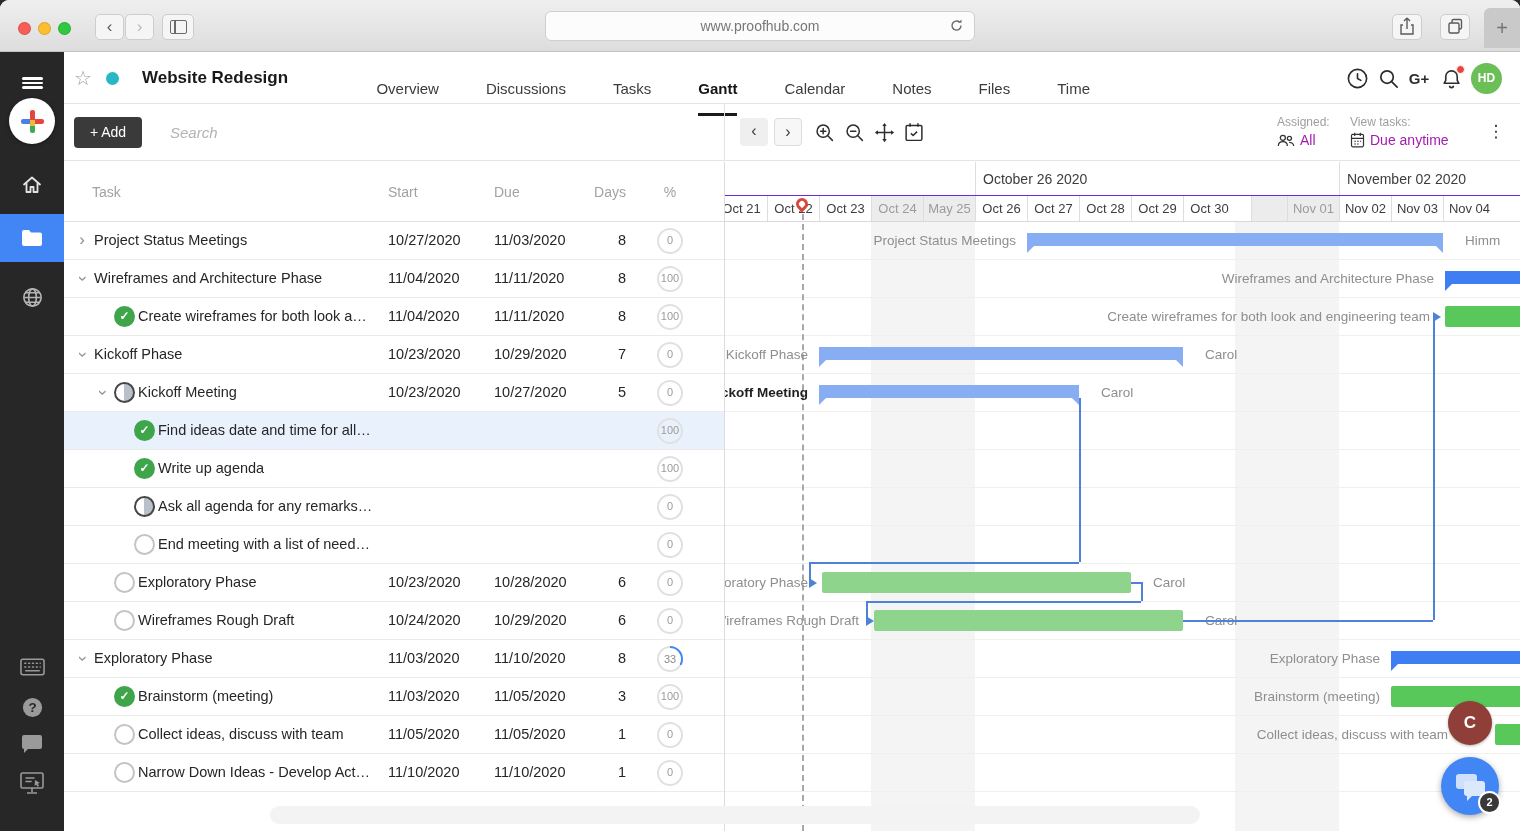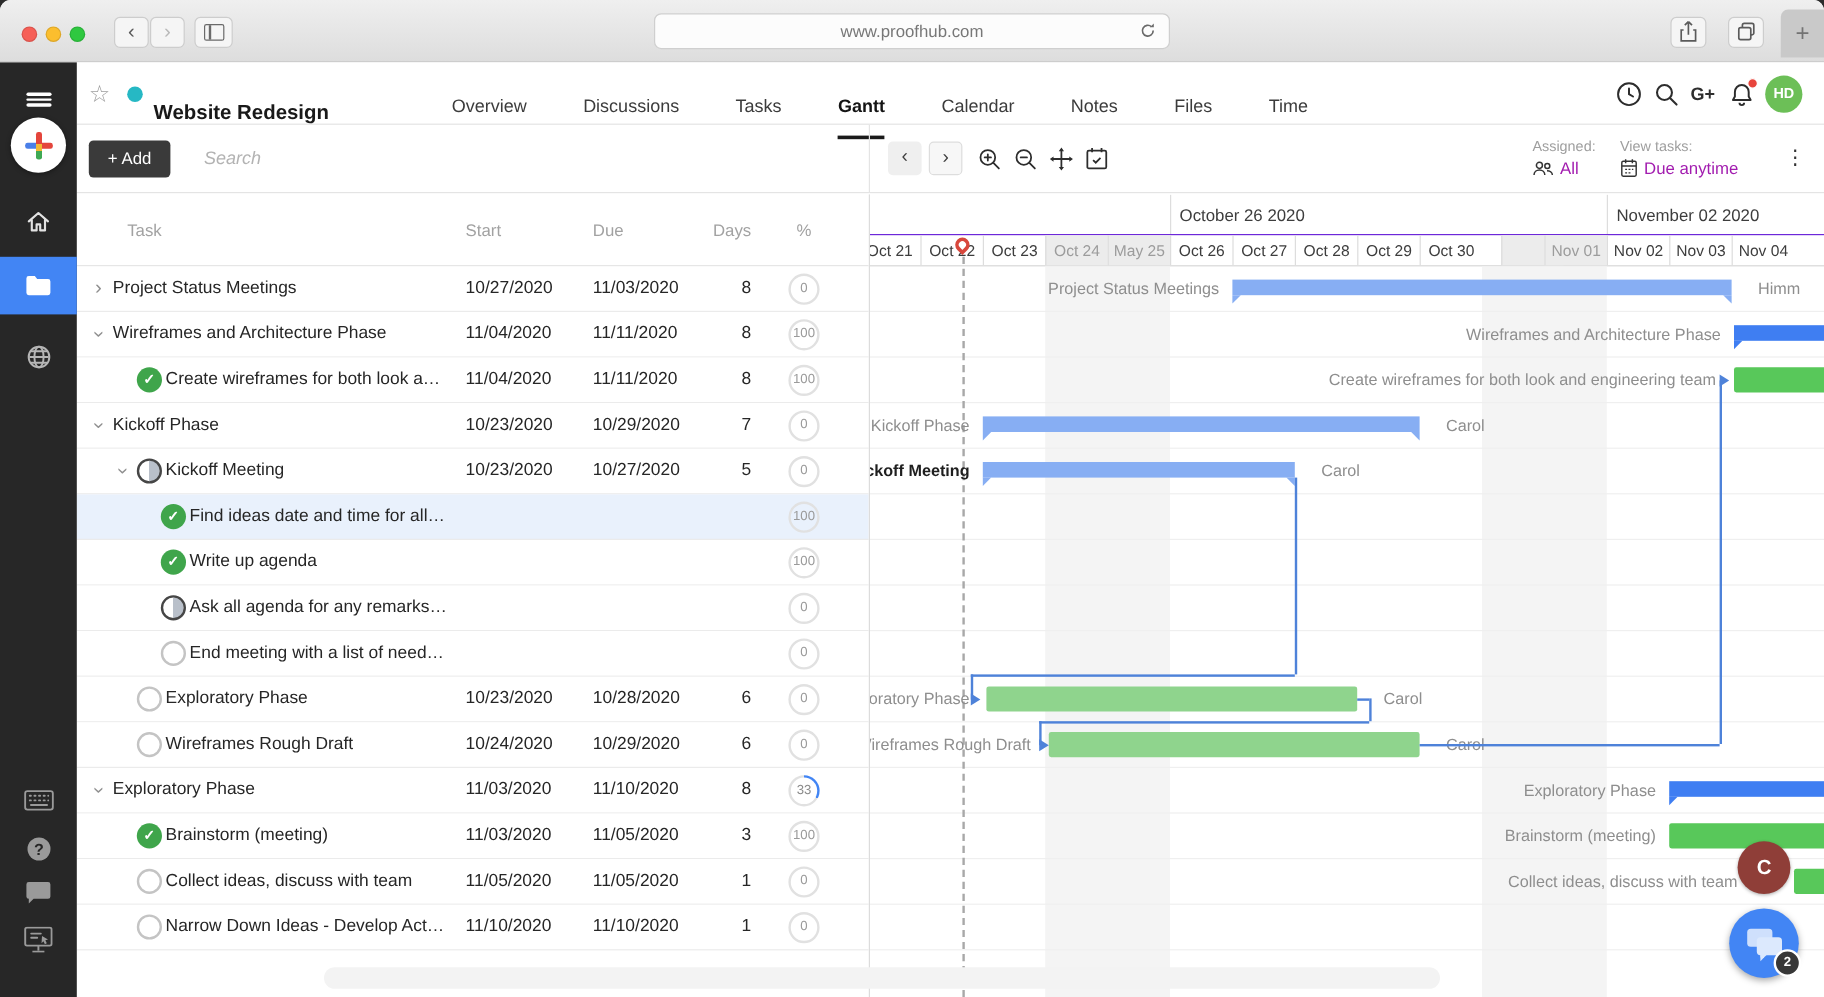--- a/index.html
+++ b/index.html
@@ -42,21 +42,21 @@
            background:linear-gradient(180deg,#e4453c 0 45%,#f2b834 45% 68%,#3fa954 68% 100%); }
   .sb-active { position:absolute; left:0; top:162px; width:64px; height:48px; background:#4285f4;
                display:flex; align-items:center; justify-content:center; cursor:pointer; }
 
   
   .main { position:absolute; left:64px; top:52px; right:0; bottom:0; background:#fff; }
 
   .app-header { position:absolute; left:0; top:0; right:0; height:52px; border-bottom:1px solid #e4e4e4; }
   .star { position:absolute; left:10px; top:14px; font-size:20px; color:#9e9e9e; }
   .proj-dot { position:absolute; left:42px; top:20px; width:13px; height:13px; border-radius:50%; background:#26b8c4; }
-  .proj-title { position:absolute; left:64px; top:0; line-height:52px; font-size:17px; font-weight:700; color:#191919; white-space:nowrap;margin-top:16px; }
+  .proj-title { position:absolute; left:78px; top:0; line-height:52px; font-size:17px; font-weight:700; color:#191919; white-space:nowrap; }
   .tabs { position:absolute; left:370px; right:430px; top:12px; height:52px; display:flex;
           justify-content:flex-end; gap:47px; }
   .tab { line-height:50px; font-size:15px; color:#3c3c3c; cursor:pointer; white-space:nowrap; }
   .tab.active { font-weight:700; color:#141414; border-bottom:3px solid #1a1a1a; }
   .hicon { position:absolute; top:15px; width:24px; height:24px; cursor:pointer; }
   .bell-dot { position:absolute; right:-1px; top:-2px; width:9px; height:9px; border-radius:50%;
               background:#e8453c; border:1.5px solid #fff; }
   .avatar-hd { position:absolute; left:1407px; top:11px; width:31px; height:31px; border-radius:50%;
                background:#6cbf57; color:#fff; font-size:12px; font-weight:700; text-align:center;
                line-height:31px; cursor:pointer; }
@@ -78,21 +78,21 @@
   .filter .flabel { display:block; font-size:12px; color:#9e9e9e; margin-top:11px; }
   .filter .fvalue { display:flex; align-items:center; gap:5px; font-size:14px; color:#a21caf; margin-top:3px; }
   .kebab { position:absolute; left:1420px; top:16px; width:24px; height:24px; font-size:17px; color:#333;
            text-align:center; line-height:24px; letter-spacing:0; cursor:pointer; }
 
   
   .content { position:absolute; left:0; top:110px; right:0; bottom:0; }
   .pane-table { position:absolute; left:0; top:0; width:660px; bottom:0; overflow:hidden; background:#fff; }
   .thead { position:relative; height:60px; border-bottom:1px solid #e0e0e0; }
   .th { position:absolute; top:0; line-height:60px; font-size:14px; color:#a2a2a2; }
-  .h-task{left:42px} .h-start{left:324px;width:90px} .h-due{left:430px;width:90px}
+  .h-task{left:28px} .h-start{left:324px;width:90px} .h-due{left:430px;width:90px}
   .h-days{left:520px;width:42px;text-align:right} .h-pct{left:580px;width:52px;text-align:center}
 
   .trow { position:relative; height:38px; border-bottom:1px solid #ebebeb; cursor:pointer; background:#fff; }
   .trow.sel { background:#e9f1fc; }
   .chev { position:absolute; top:0; width:16px; height:37px; line-height:36px; font-size:17px;
           color:#8f8f8f; text-align:center; cursor:pointer; }
   .chev.down { transform:rotate(90deg); }
   .st { position:absolute; top:8px; width:21px; height:21px; border-radius:50%; cursor:pointer; }
   .st-done { background:#3fa54b; color:#fff; font-size:12px; font-weight:700; text-align:center; line-height:21px; }
   .st-half { border:2px solid #464646; background:linear-gradient(90deg,#fff 50%,#b9c0ca 50%); }

